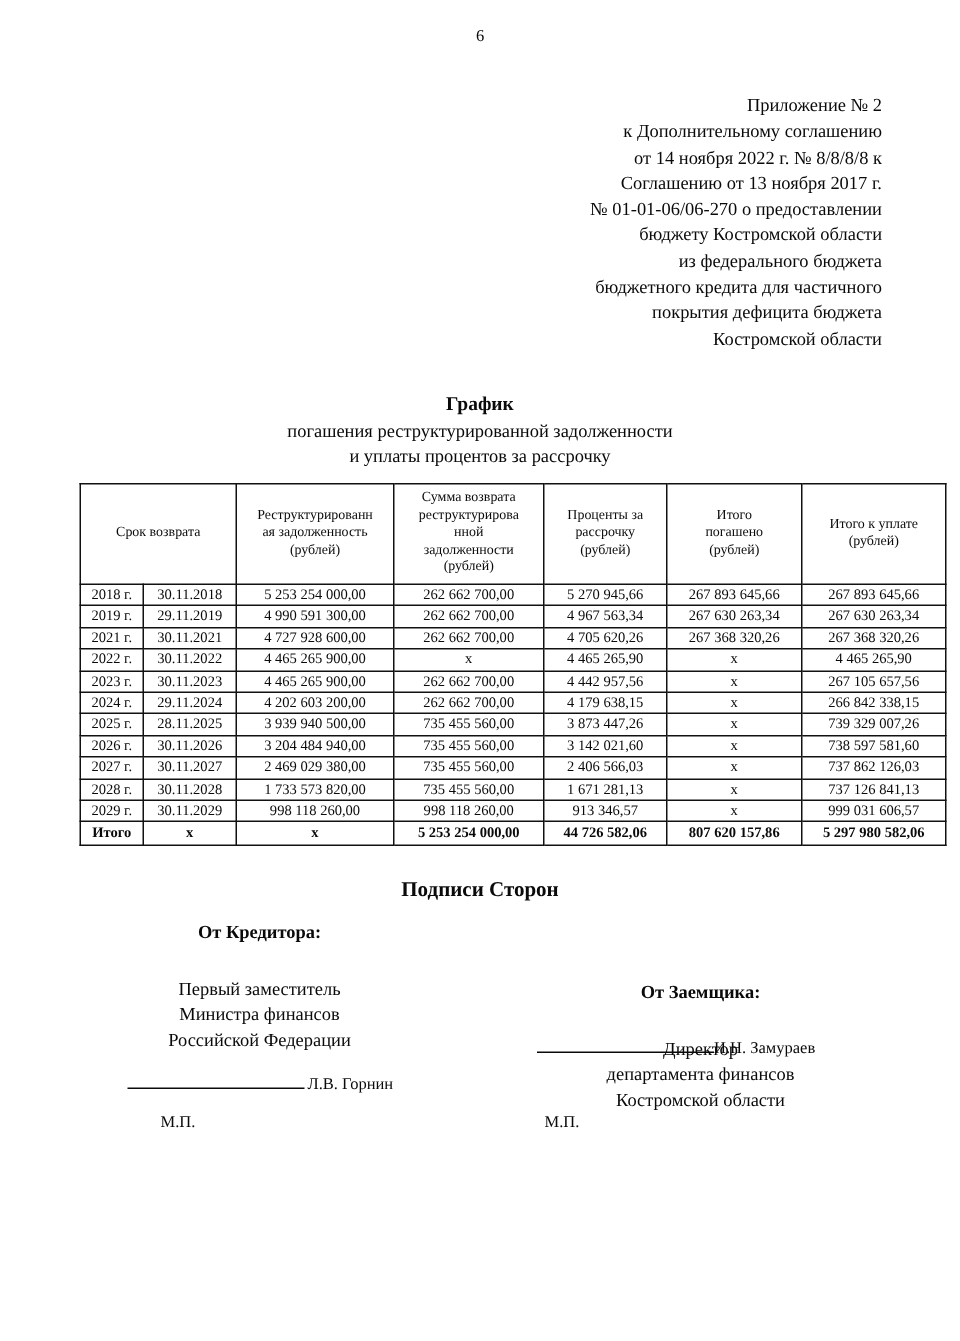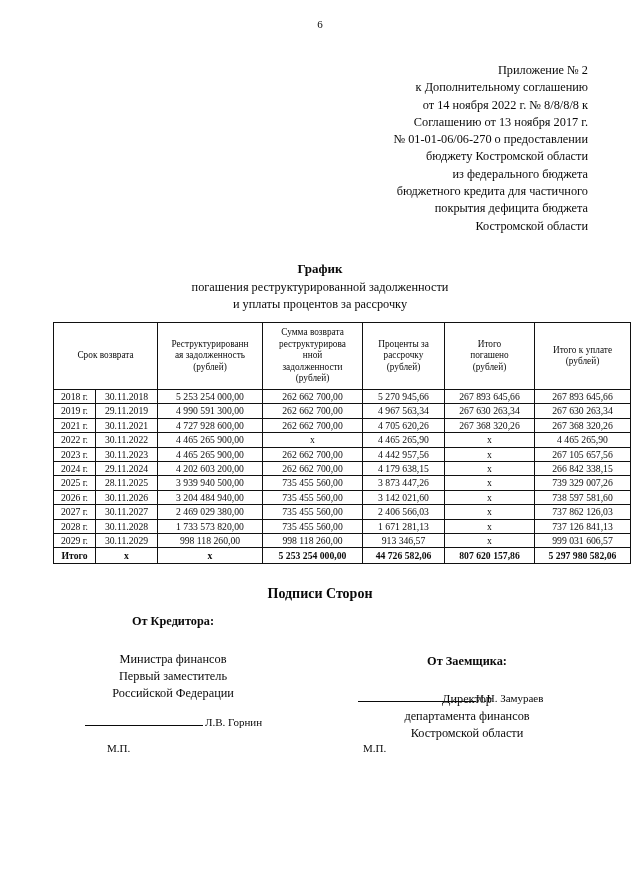--- a/index.html
+++ b/index.html
@@ -325,22 +325,22 @@
           </tr>
         </tbody>
     </table>
   </div>
 
   <div class="signatures-title">Подписи Сторон</div>
 
   <div class="party left">
     <div class="party-heading">От Кредитора:</div>
     <div class="party-role">
+        <div>Первый заместитель</div>
         <div>Министра финансов</div>
-        <div>Первый заместитель</div>
         <div>Российской Федерации</div>
       </div>
   </div>
 
   <div class="party right">
     <div class="party-heading">От Заемщика:</div>
     <div class="party-role">
         <div>Директор</div>
         <div>департамента финансов</div>
         <div>Костромской области</div>

